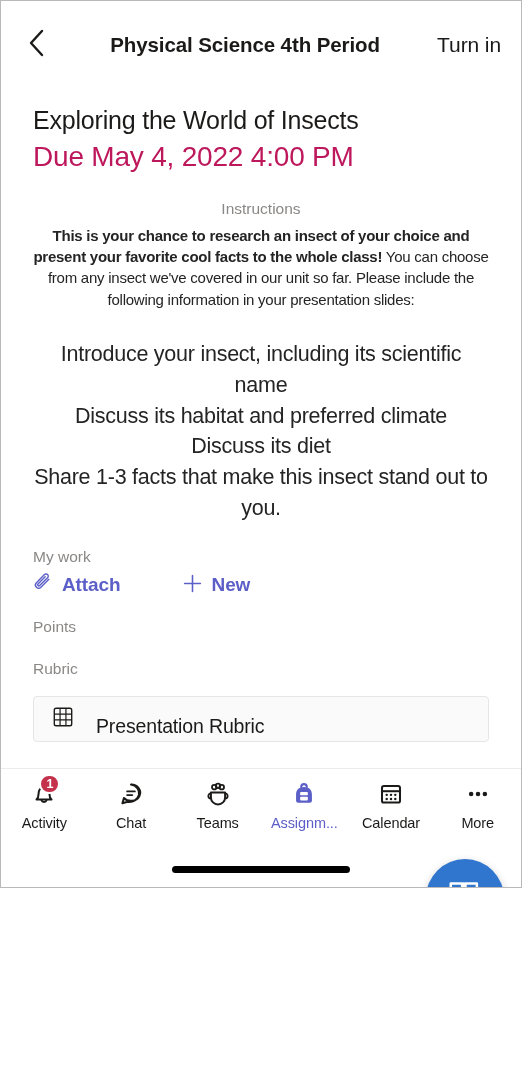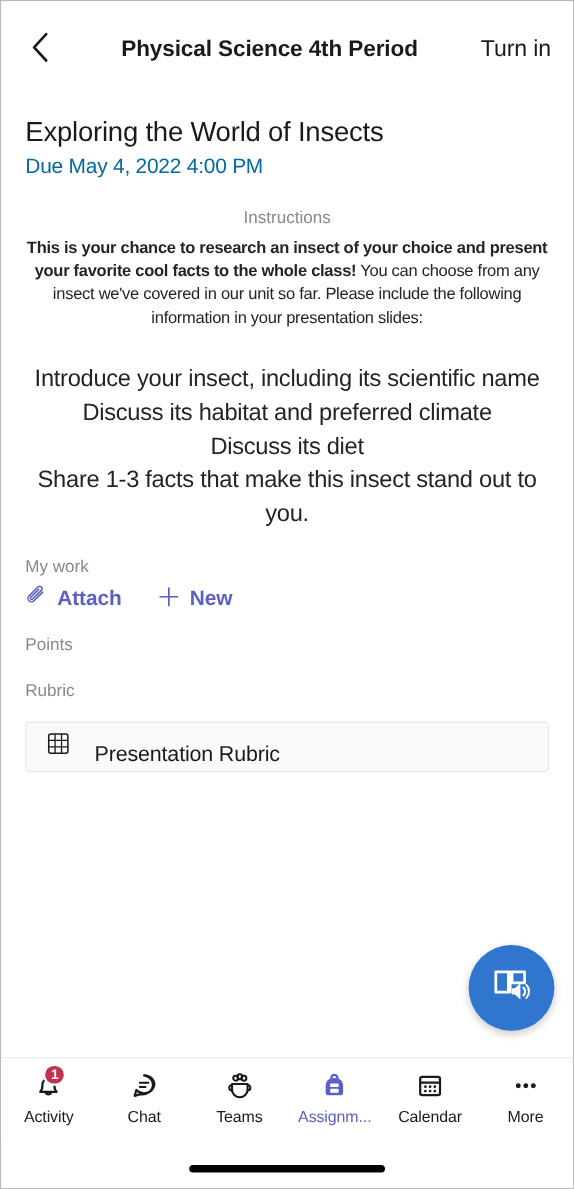--- a/index.html
+++ b/index.html
@@ -10,21 +10,21 @@
   body {
     width: 522px;
     height: 1081px;
     overflow: hidden;
     font-family: "Liberation Sans", sans-serif;
     -webkit-font-smoothing: antialiased;
   }
   #phone {
     position: relative;
     width: 522px;
-    height: 1081px;
+    height: 888px;
     box-sizing: border-box;
     border: 1px solid #b9b9b9;
     background: #ffffff;
     overflow: hidden;
   }
 
   
   .header {
     position: relative;
     height: 88px;
@@ -60,34 +60,34 @@
     font-weight: normal;
     color: #1b1a19;
     cursor: pointer;
     padding-left: 6px;
     padding-right: 4px;
     letter-spacing: -0.1px;
   }
 
   
   .content {
-    padding: 0 22px;
+    padding: 0 32px;
     box-sizing: border-box;
   }
   .assignment-title {
     font-size: 25px;
     color: #1b1a19;
     font-weight: normal;
     letter-spacing: -0.2px;
     margin: 17px 0 0 0;
     line-height: 1.18;
   }
   .due-date {
-    font-size: 19px;
-    color: #0369a1;
+    font-size: 28px;
+    color: #be185d;
     margin-top: 5px;
     letter-spacing: -0.2px;
   }
 
   .field-label {
     font-size: 15.5px;
     color: #8a8886;
     letter-spacing: 0px;
   }
   .section-instructions { margin-top: 27px; text-align: center; }
@@ -108,20 +108,21 @@
     letter-spacing: -0.25px;
   }
   .instr-list div { }
 
   
   .section-mywork { margin-top: 24px; }
   .work-actions {
     display: flex;
     align-items: center;
     margin-top: 7px;
+    gap: 29px;
   }
   .work-action {
     display: flex;
     align-items: center;
     cursor: pointer;
     margin-right: 32px;
   }
   .work-action .wa-label {
     font-size: 19px;
     font-weight: bold;

